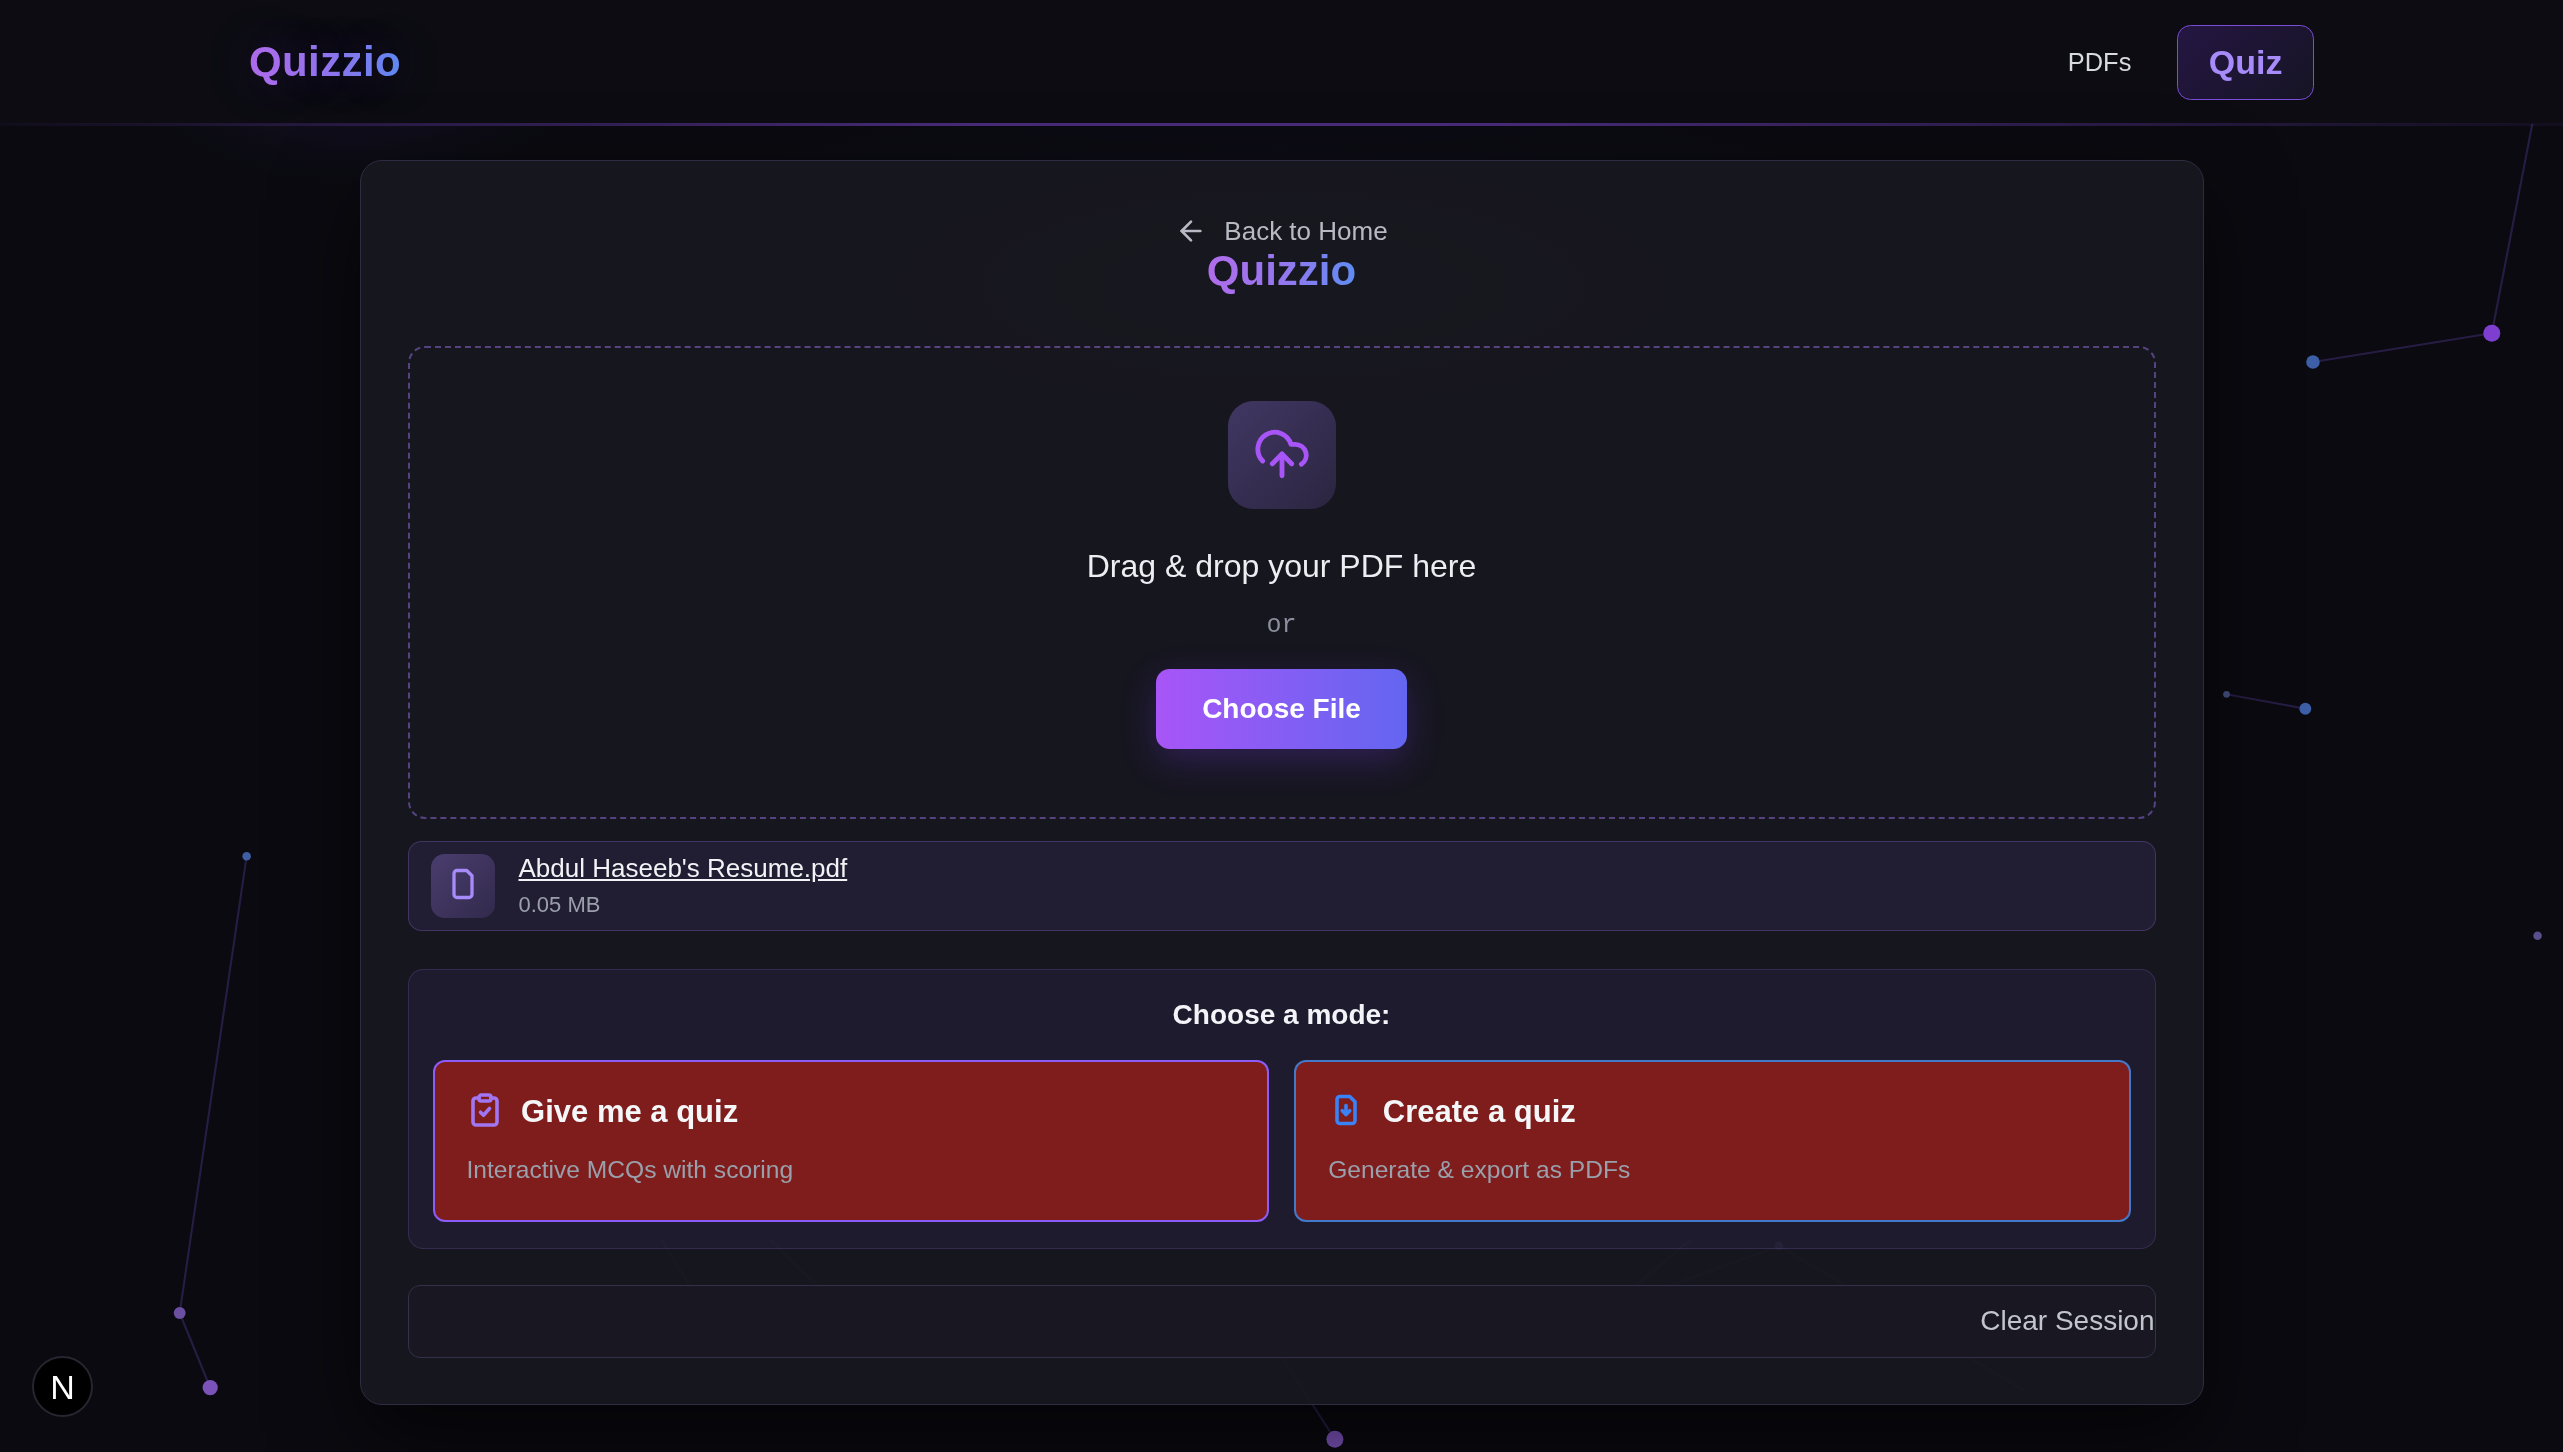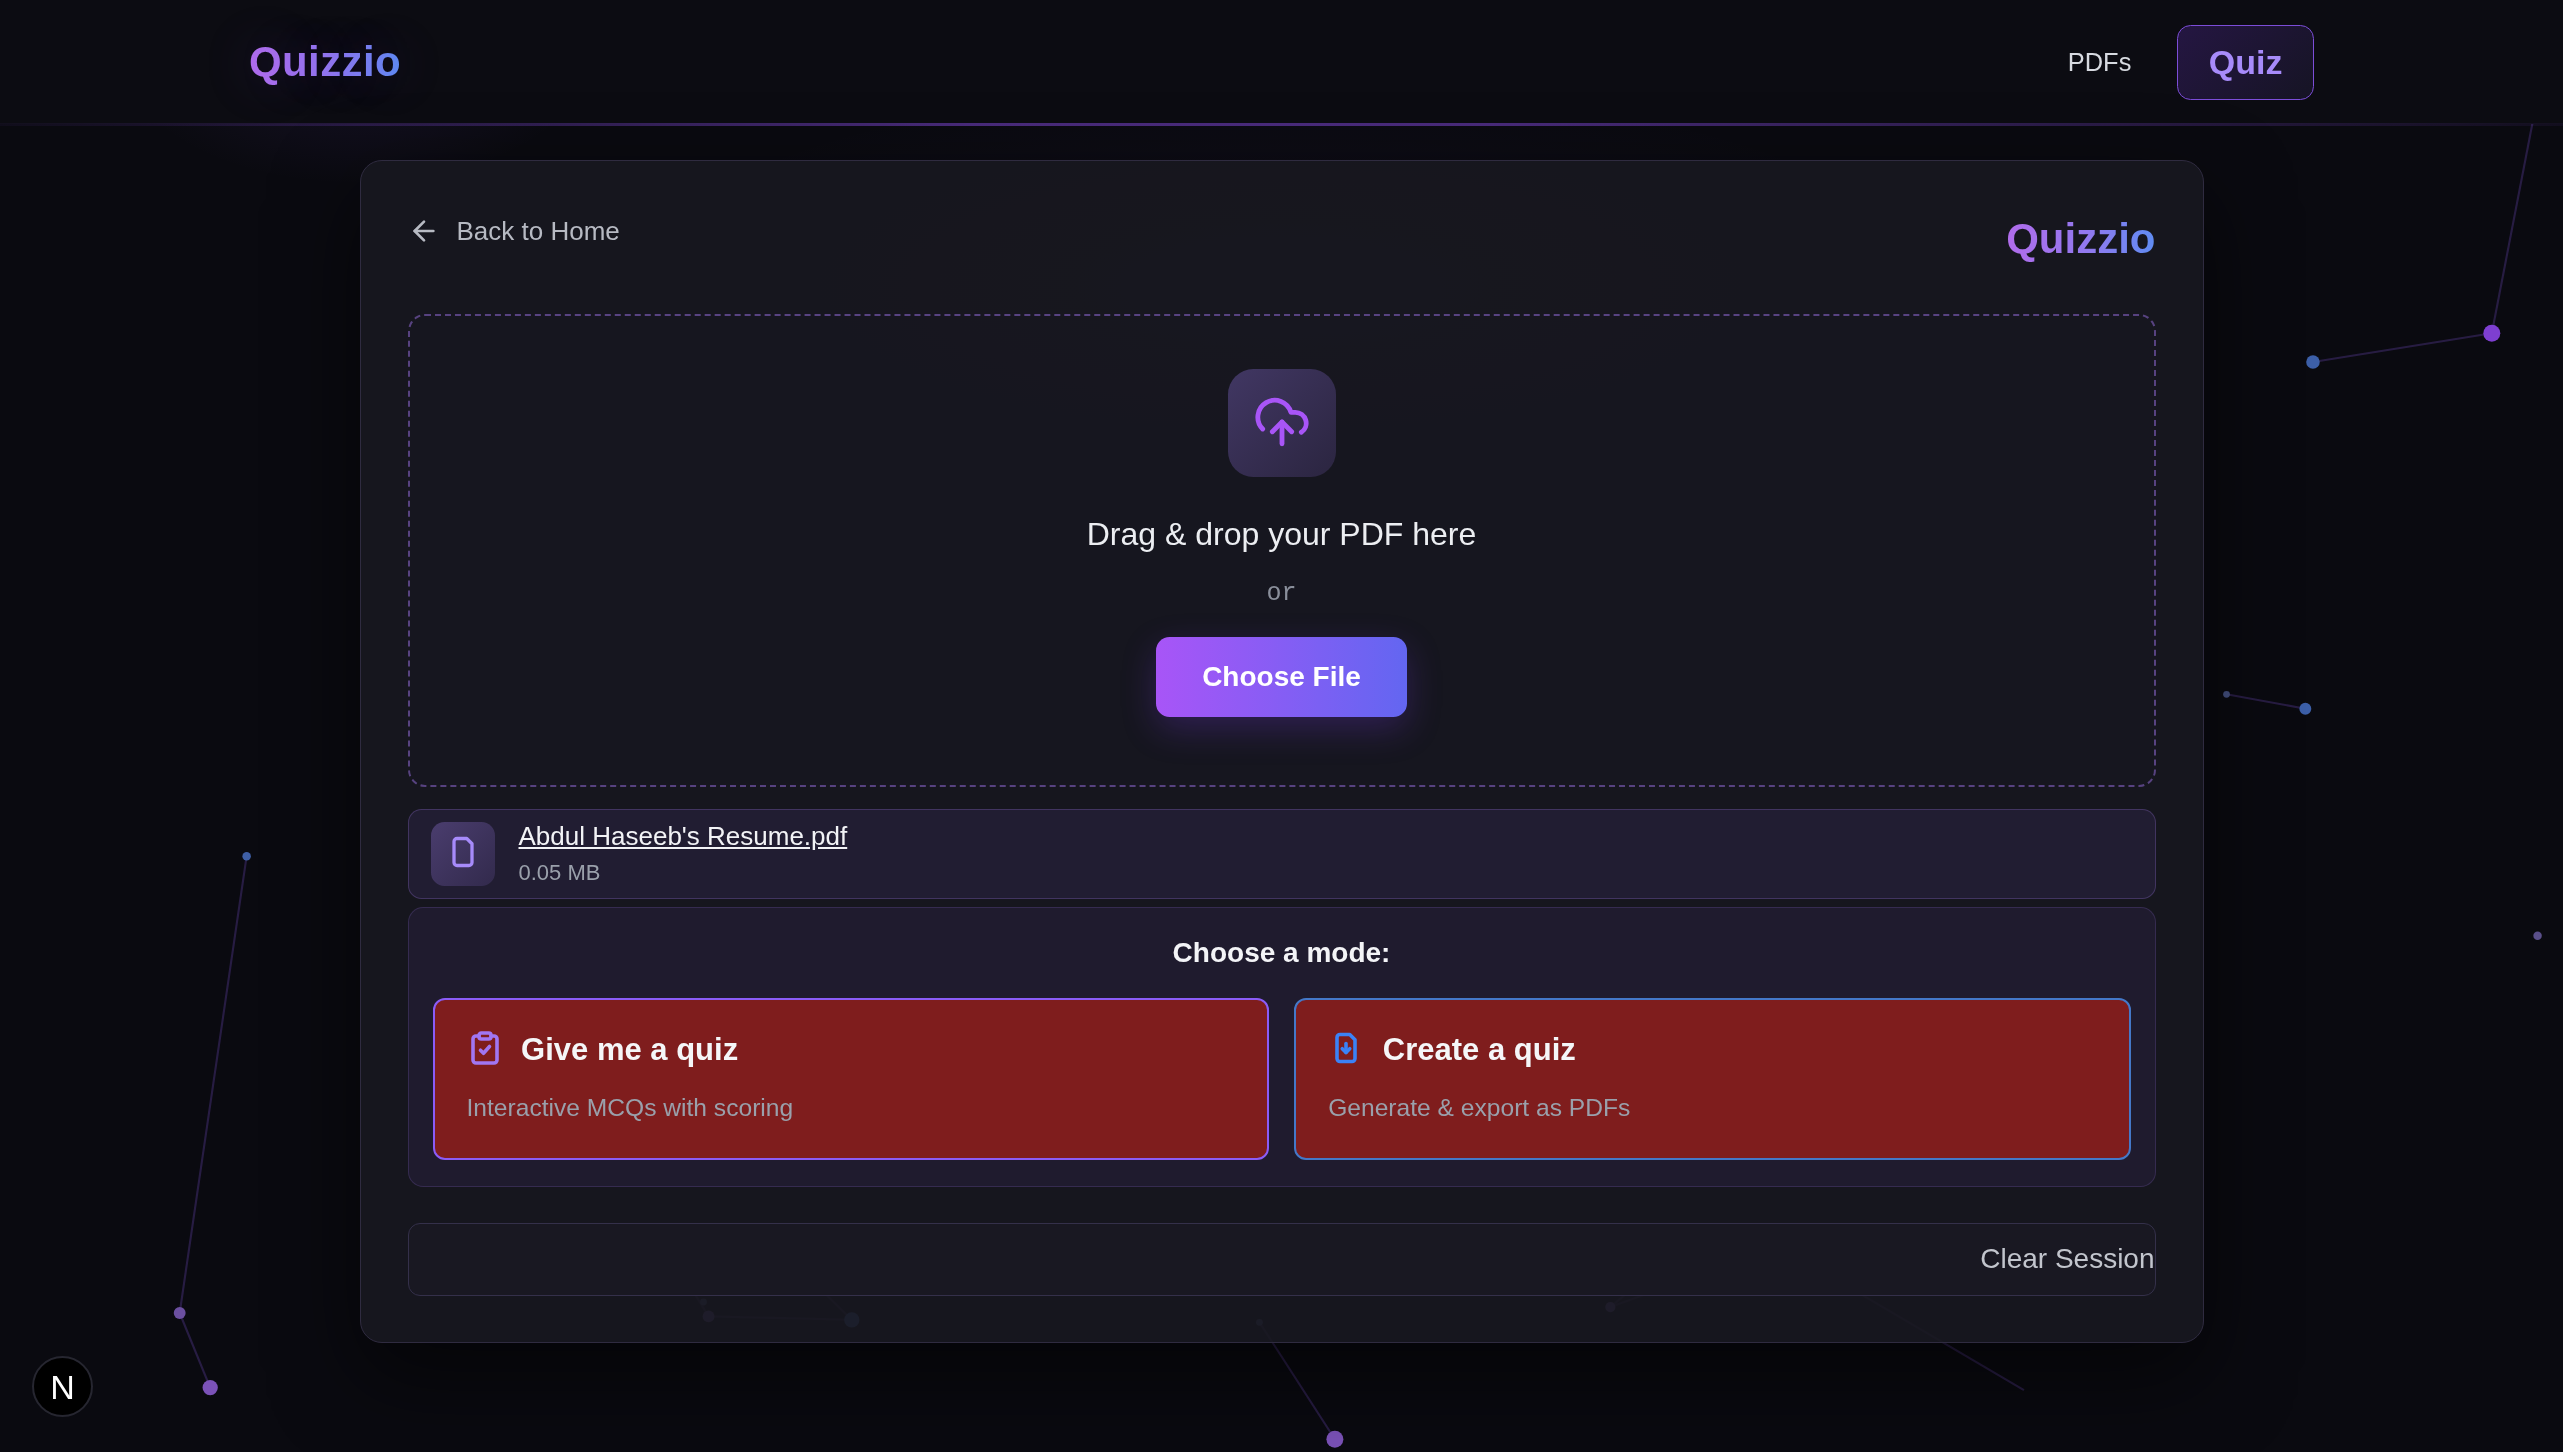--- a/index.html
+++ b/index.html
@@ -44,21 +44,21 @@
   
   .card {
     position:relative; z-index:2;
     width:1844px; margin:36px auto 0;
     background:rgba(24,24,32,0.92);
     border:1.7px solid #2f2b40;
     border-radius:22px;
     padding:44px 47px 46px;
     box-shadow:0 34px 85px rgba(0,0,0,0.55);
   }
-  .card-header { display:flex; align-items:flex-start; justify-content:space-between; margin:10.2px 0 51px; }
+  .card-header { display:flex; align-items:center; justify-content:space-between; margin:10.2px 0 51px;flex-direction:column; }
   .back-link { display:flex; align-items:center; gap:17px; color:#b7bac3; font-size:26px; cursor:pointer; text-decoration:none; }
   .back-link .icon svg { display:block; }
   .card-title { font-size:42px; font-weight:bold; }
 
   
   .dropzone {
     border:2.5px dashed rgba(143,104,210,0.55);
     border-radius:17px;
     text-align:center;
     padding:53px 17px 68px;
@@ -99,21 +99,21 @@
     width:64px; height:64px; flex:0 0 auto;
     border-radius:13.6px;
     background:linear-gradient(135deg,#4a3d6e 0%, #322a4c 100%);
     display:flex; align-items:center; justify-content:center;
   }
   .file-name { font-size:26px; font-weight:500; color:#f2f3f6; margin-bottom:7.6px;text-decoration:underline; }
   .file-size { font-size:22px; color:#9aa0ab; }
 
   
   .mode-box {
-    margin-top:8px;
+    margin-top:38px;
     background:rgba(92,66,150,0.14);
     border:1.7px solid rgba(130,100,200,0.22);
     border-radius:15.3px;
     padding:29px 24px 25.4px;
   }
   .mode-heading { font-size:28px; font-weight:bold; color:#f3f4f7; text-align:center; margin-bottom:29px; }
   .mode-grid { display:flex; gap:25.4px; }
   .mode-card {
     flex:1;
     background:#7f1d1d;

